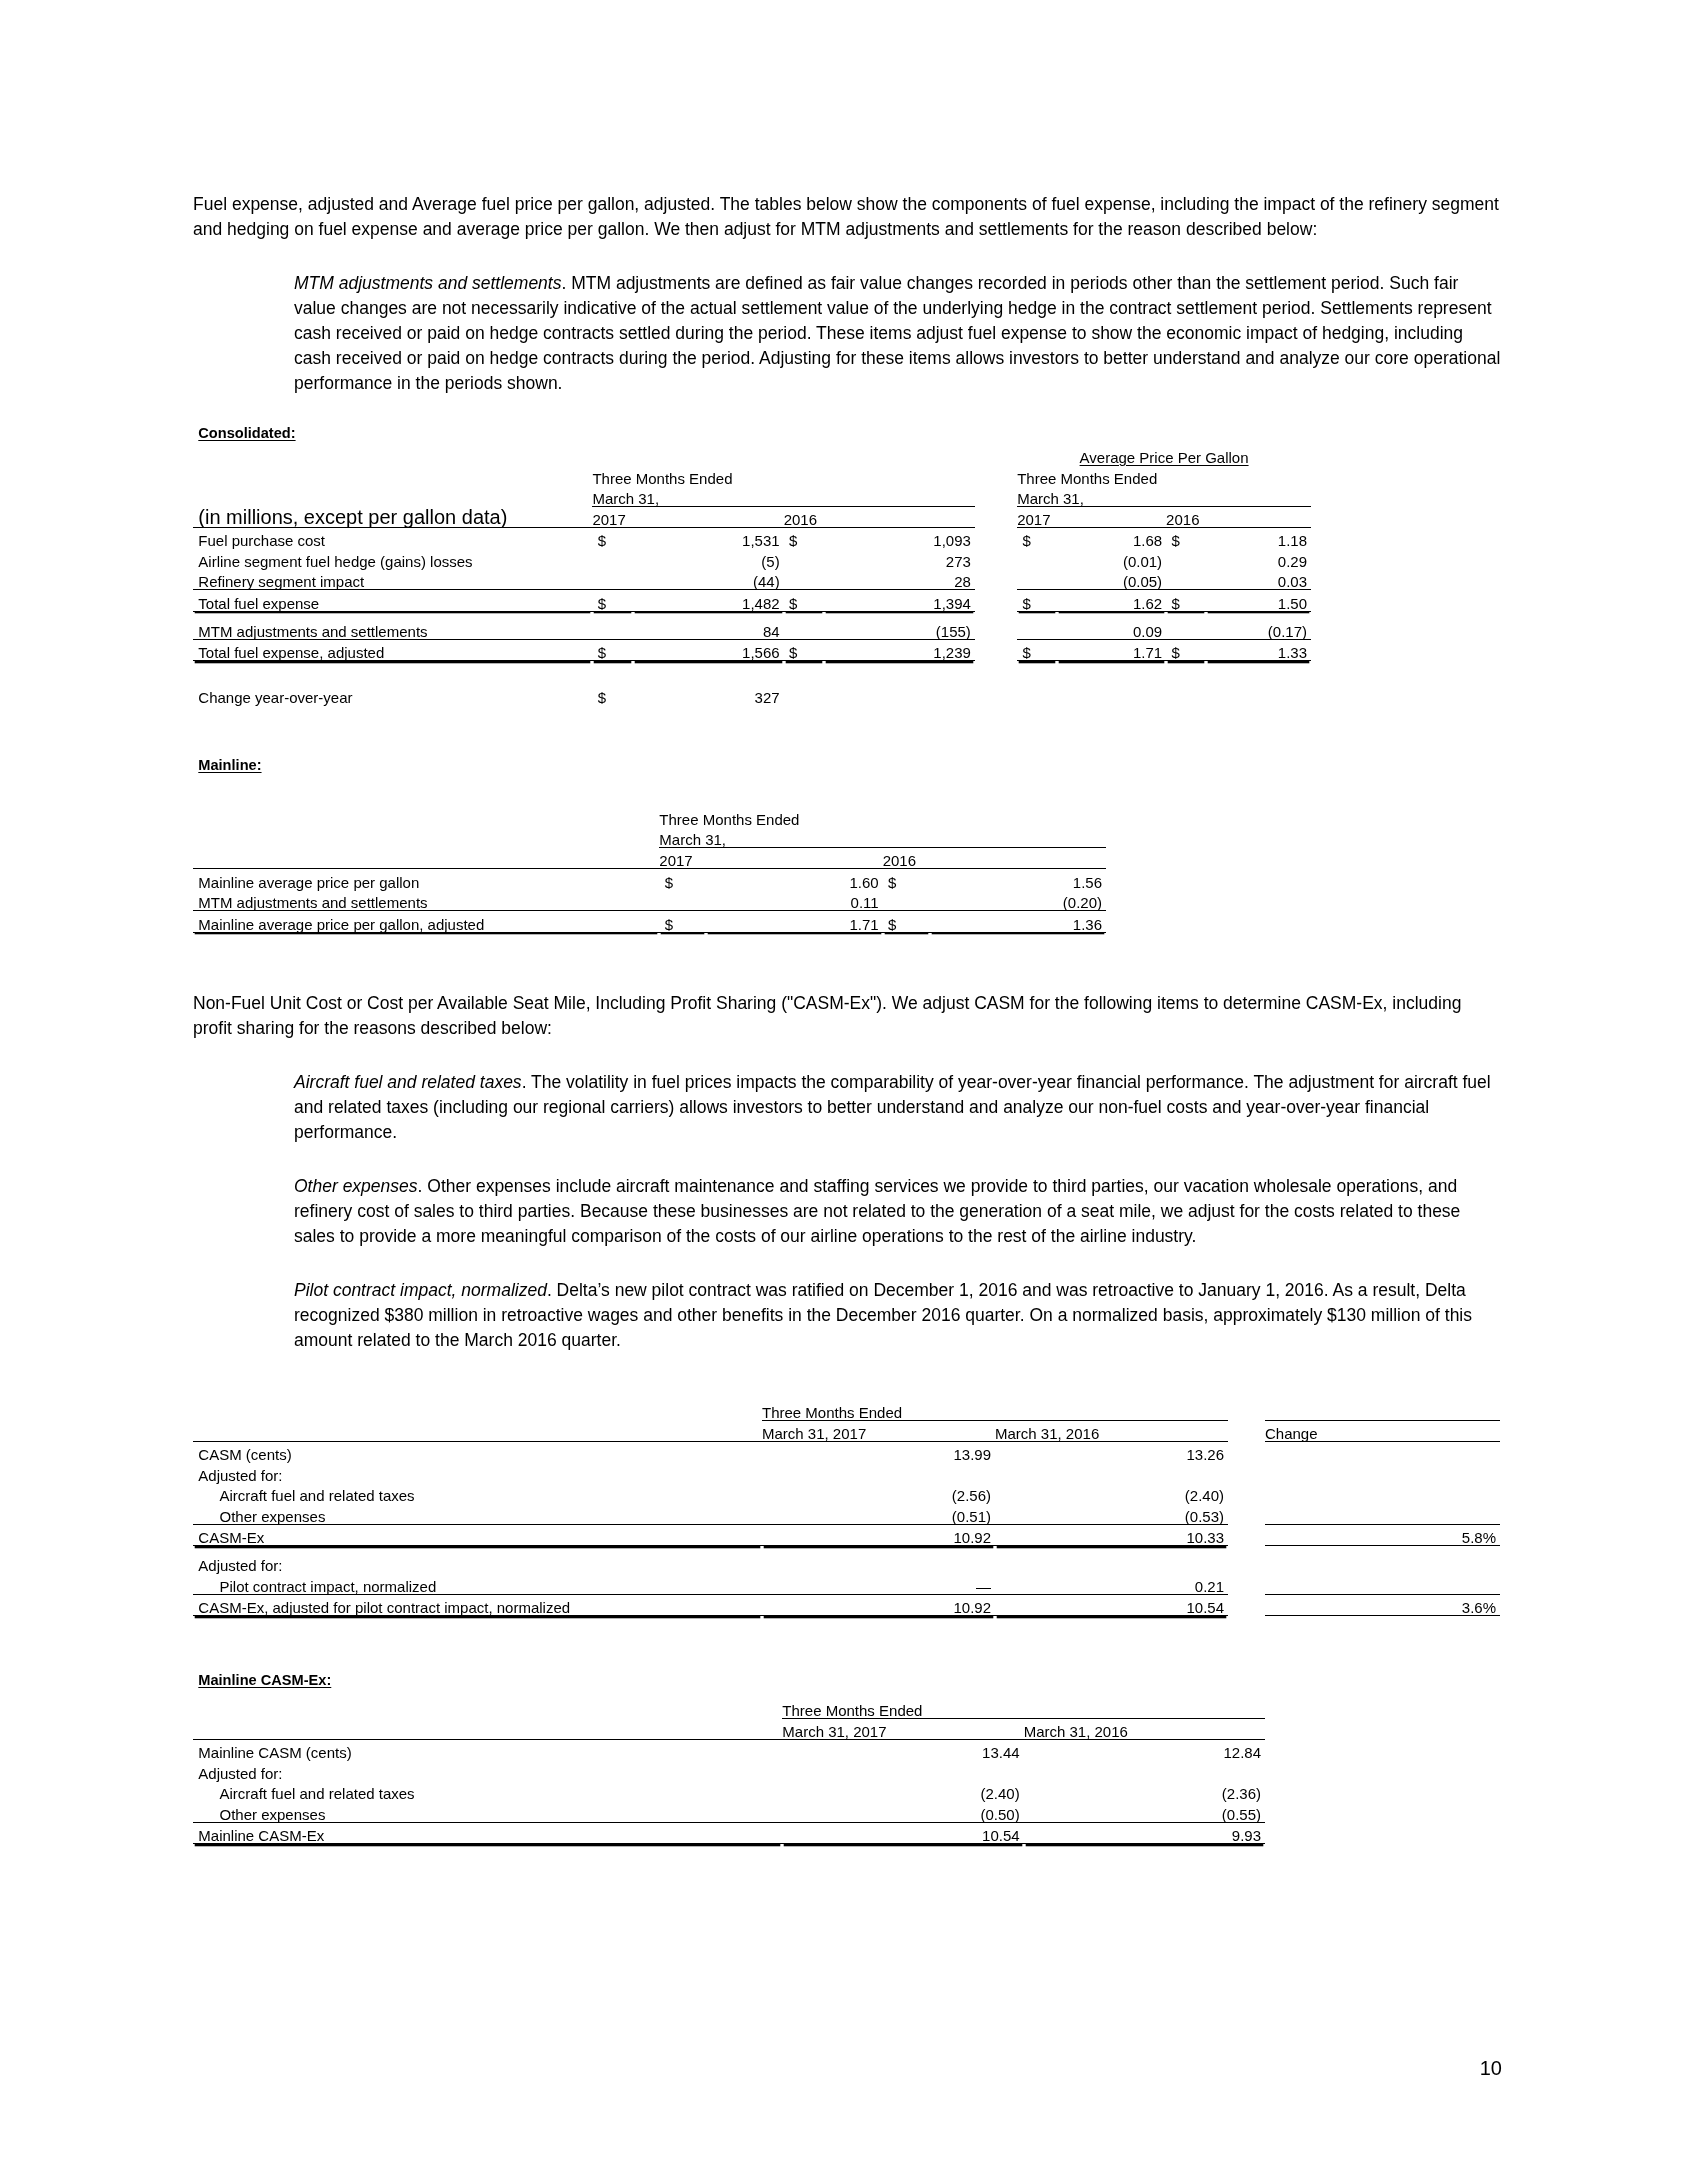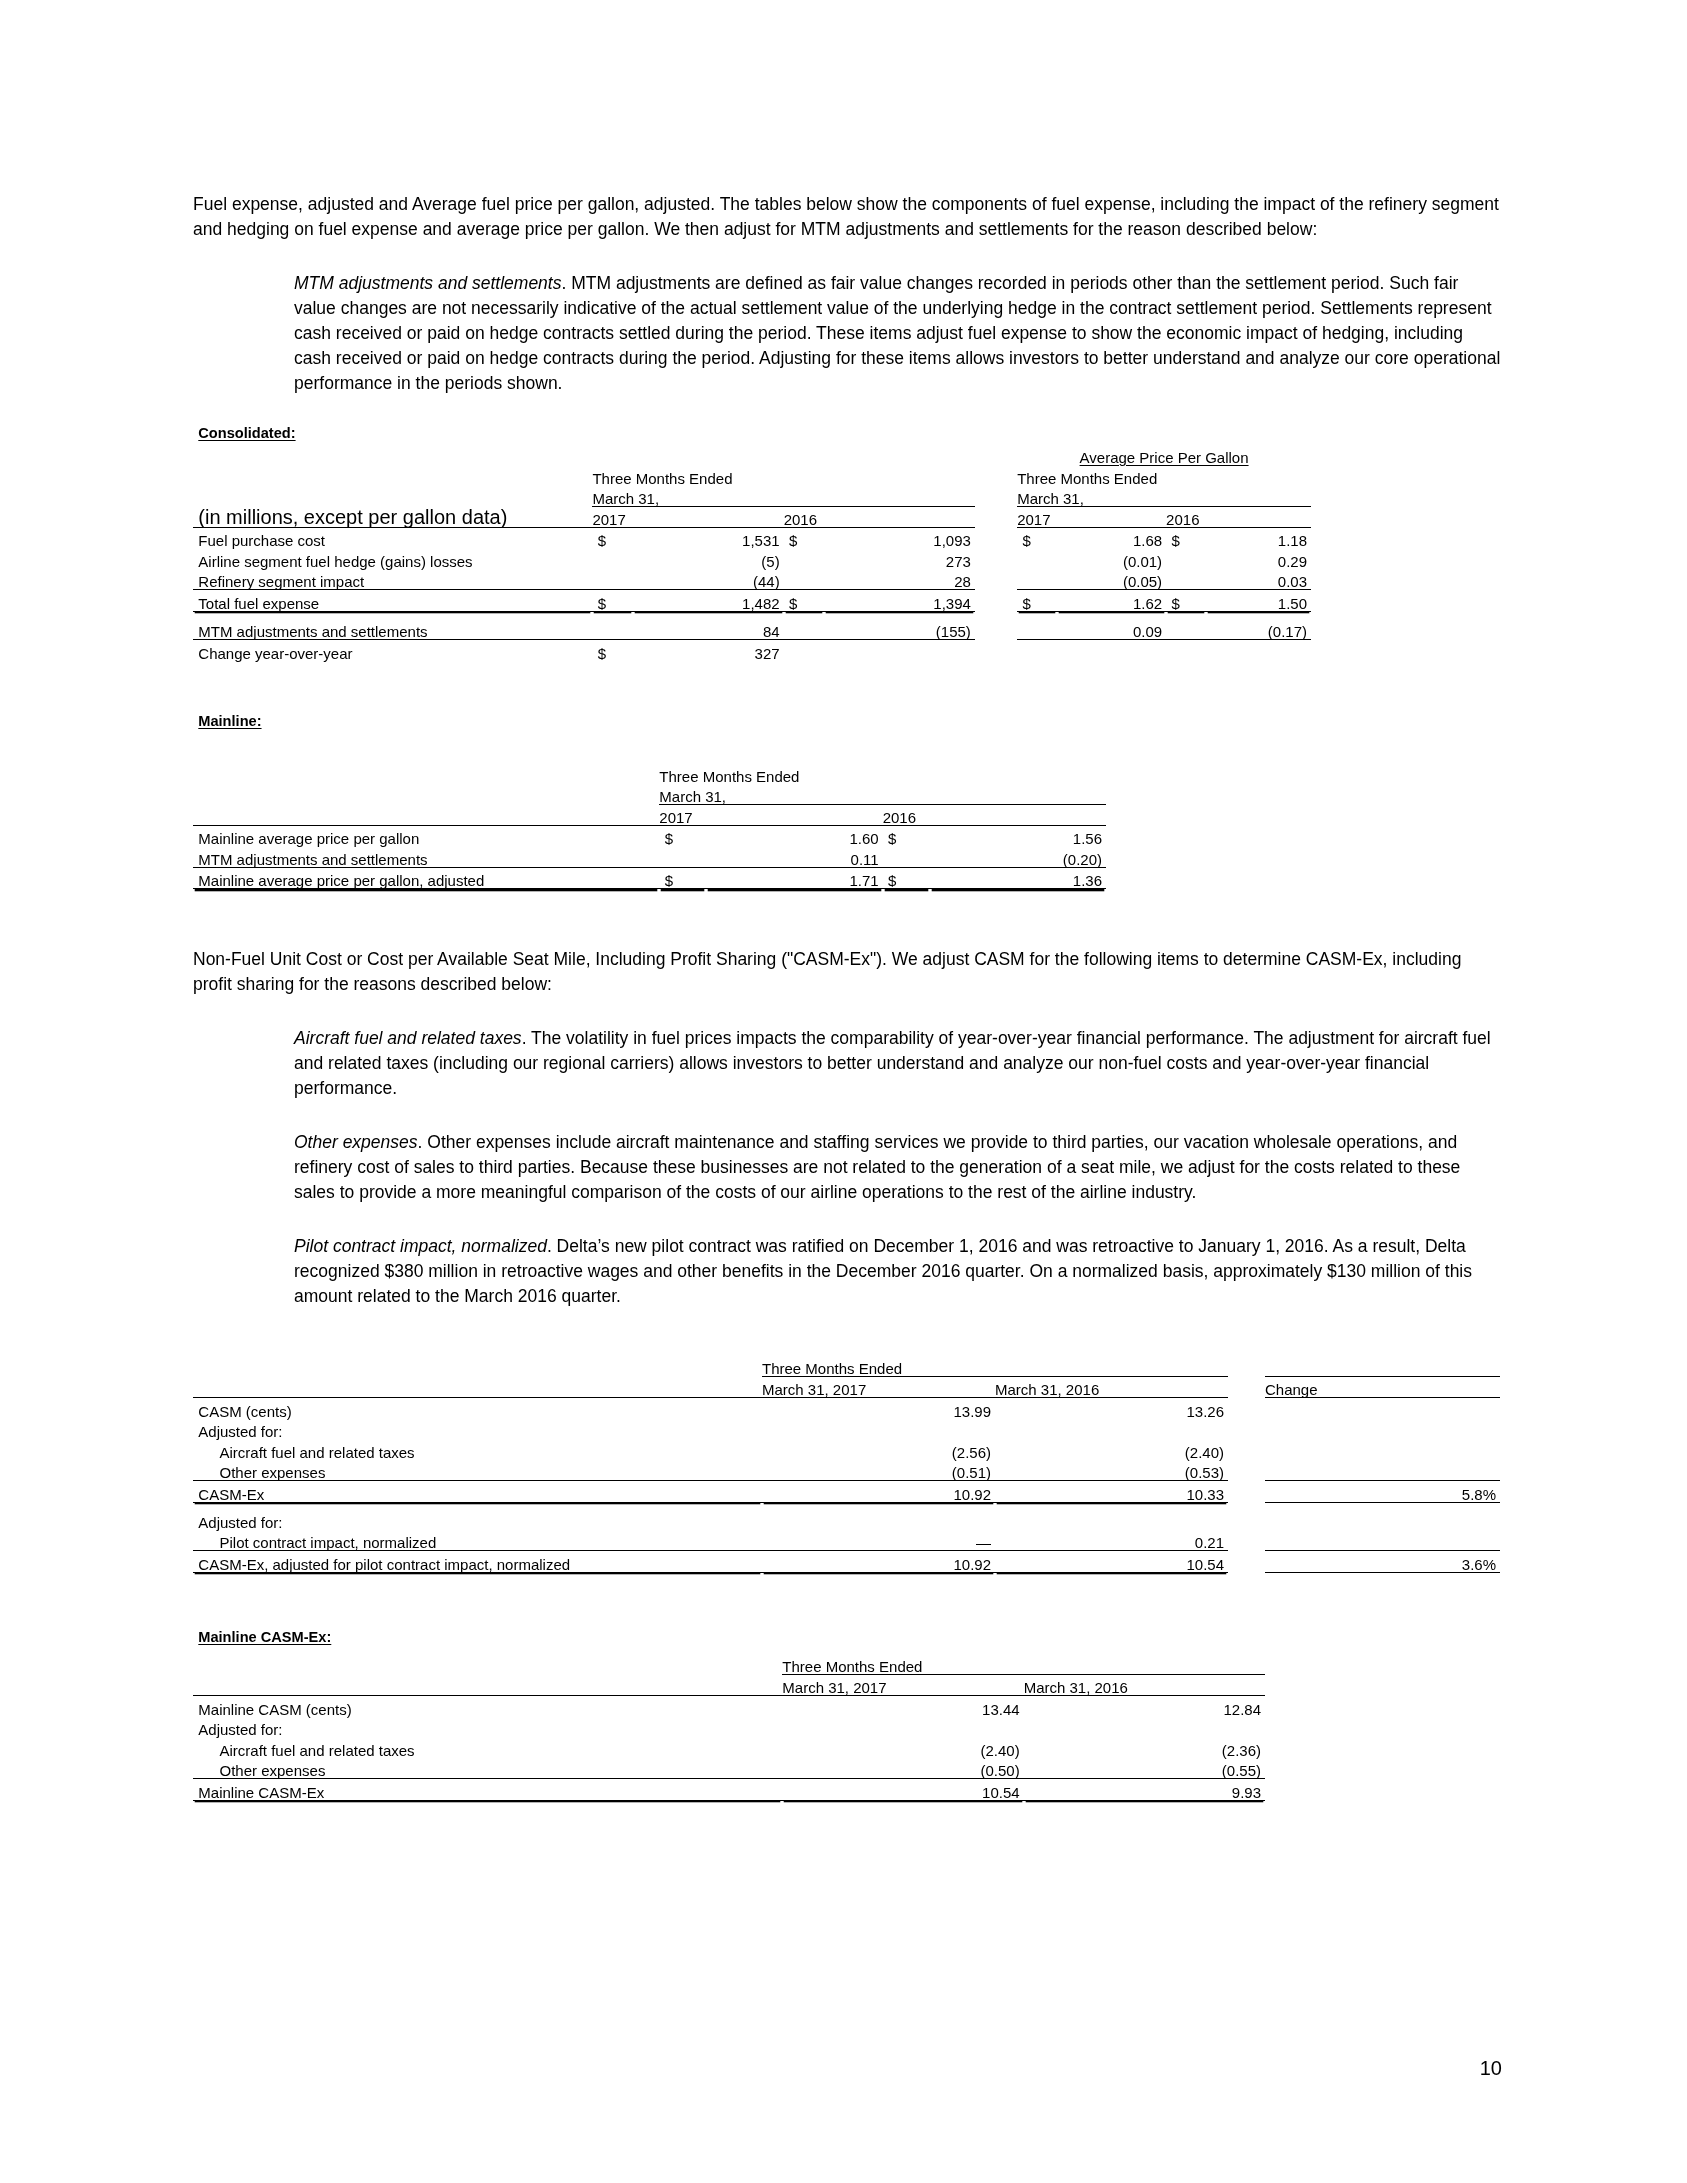--- a/index.html
+++ b/index.html
@@ -200,23 +200,35 @@
         <td class="num rb">84</td>
         <td class="cur rb"></td>
         <td class="num rb">(155)</td>
         <td></td>
         <td class="cur rb"></td>
         <td class="num rb">0.09</td>
         <td class="cur rb"></td>
         <td class="num rb">(0.17)</td>
       </tr>
 
-
-      <tr>
-        <td class="cellpad lbl" style="padding-top:1px">Change year-over-year</td>
+      <tr>
+        <td class="cellpad lbl rb-dbl">Total fuel expense, adjusted</td>
+        <td class="cur rb-dbl">$</td>
+        <td class="num rb-dbl">1,566</td>
+        <td class="cur rb-dbl">$</td>
+        <td class="num rb-dbl">1,239</td>
+        <td></td>
+        <td class="cur rb-dbl">$</td>
+        <td class="num rb-dbl">1.71</td>
+        <td class="cur rb-dbl">$</td>
+        <td class="num rb-dbl">1.33</td>
+      </tr>
+
+      <tr>
+        <td class="cellpad lbl" style="padding-top:23px">Change year-over-year</td>
         <td class="cur">$</td>
         <td class="num">327</td>
         <td class="cur"></td>
         <td class="num"></td>
         <td></td>
         <td class="cur"></td>
         <td class="num"></td>
         <td class="cur"></td>
         <td class="num"></td>
       </tr>

